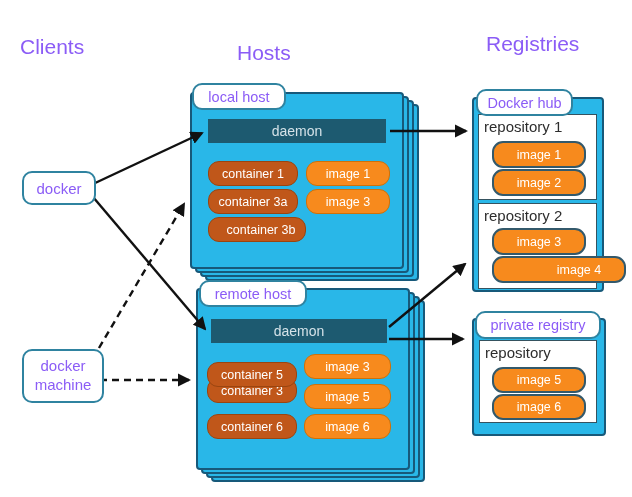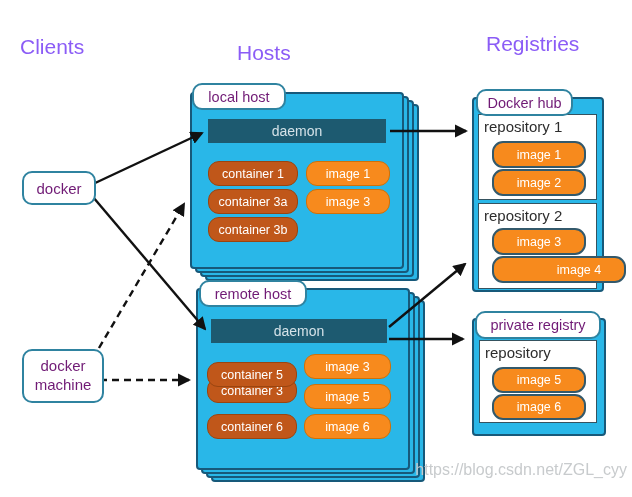--- a/index.html
+++ b/index.html
@@ -9,21 +9,21 @@
   html,body{margin:0;padding:0;background:#ffffff;}
   #canvas{position:relative;width:632px;height:497px;background:#ffffff;overflow:hidden;
           font-family:"Liberation Sans",sans-serif;}
   .hdr{position:absolute;font-size:21px;color:#8b5cf6;z-index:3;}
   .stack{position:absolute;background:var(--host-fill);border:2.5px solid var(--host-border);
          border-radius:4px;z-index:1;}
   .cyanbox{position:absolute;background:var(--host-fill);border:2.5px solid var(--host-border);
            border-radius:4px;z-index:2;}
   .whitelabel{position:absolute;background:#fff;border:2.5px solid var(--label-border);
               border-radius:10px;display:flex;align-items:center;justify-content:center;
-              font-size:14.5px;color:#701a75;z-index:12;}
+              font-size:14.5px;color:#8b5cf6;z-index:12;}
   .daemon{position:absolute;background:var(--daemon-fill);color:#d4e2e8;display:flex;
           align-items:center;justify-content:center;font-size:14px;z-index:4;}
   .pill{position:absolute;border-radius:11px;display:flex;align-items:center;justify-content:center;
         font-size:12.5px;color:#fff;z-index:4;text-align:right;}
   .container-pill{background:var(--container-fill);border:1.5px solid #9a4510;}
   .image-pill{background:var(--image-fill);border:1.5px solid #cf7108;}
   .repo-pill{position:absolute;background:var(--image-fill);border:2px solid #33596b;border-radius:11px;
              display:flex;align-items:center;justify-content:center;font-size:12.5px;color:#fff;z-index:4;}
   .whitebox{position:absolute;background:#fff;border:1.5px solid #35525f;z-index:3;}
   .repo-name{position:absolute;font-size:15px;color:#2d2d2d;z-index:4;}
@@ -41,21 +41,21 @@
   <div class="hdr" style="left:486px;top:32px;">Registries</div>
 
   <div class="stack" style="left:205px;top:104px;width:210px;height:173px;"></div>
   <div class="stack" style="left:200px;top:100px;width:210px;height:173px;"></div>
   <div class="stack" style="left:195px;top:96px;width:210px;height:173px;"></div>
   <div class="cyanbox" style="left:190px;top:92px;width:210px;height:173px;"></div>
   <div class="whitelabel" style="left:192px;top:83px;width:90px;height:23px;">local host</div>
   <div class="daemon" style="left:208px;top:119px;width:178px;height:24px;">daemon</div>
   <div class="pill container-pill" style="left:208px;top:161px;width:88px;height:23px;">container 1</div>
   <div class="pill container-pill" style="left:208px;top:189px;width:88px;height:23px;">container 3a</div>
-  <div class="pill container-pill" style="left:208px;top:217px;width:88px;height:23px;">container 3b</div>
+  <div class="pill container-pill" style="left:208px;top:217px;width:88px;height:23px;padding-left:8px;">container 3b</div>
   <div class="pill image-pill" style="left:306px;top:161px;width:82px;height:23px;">image 1</div>
   <div class="pill image-pill" style="left:306px;top:189px;width:82px;height:23px;">image 3</div>
 
   <div class="stack" style="left:211px;top:300px;width:210px;height:178px;"></div>
   <div class="stack" style="left:206px;top:296px;width:210px;height:178px;"></div>
   <div class="stack" style="left:201px;top:292px;width:210px;height:178px;"></div>
   <div class="cyanbox" style="left:196px;top:288px;width:210px;height:178px;"></div>
   <div class="whitelabel" style="left:199px;top:280px;width:104px;height:23px;">remote host</div>
   <div class="daemon" style="left:211px;top:319px;width:176px;height:24px;">daemon</div>
   <div class="pill container-pill" style="left:207px;top:354px;width:88px;height:23px;margin-top:24px;">container 3</div>
@@ -95,14 +95,13 @@
     </defs>
     <line x1="93" y1="184" x2="202" y2="133" stroke="#111" stroke-width="2.4" marker-end="url(#ah)"></line>
     <line x1="93" y1="197" x2="205" y2="329" stroke="#111" stroke-width="2.4" marker-end="url(#ah)"></line>
     <line x1="390" y1="131" x2="466" y2="131" stroke="#111" stroke-width="2.4" marker-end="url(#ah)"></line>
     <line x1="389" y1="327" x2="465" y2="264" stroke="#111" stroke-width="2.4" marker-end="url(#ah)"></line>
     <line x1="389" y1="339" x2="463" y2="339" stroke="#111" stroke-width="2.4" marker-end="url(#ah)"></line>
     <line x1="99" y1="348" x2="184" y2="204" stroke="#111" stroke-width="2.4" stroke-dasharray="7,5" marker-end="url(#ah)"></line>
     <line x1="100" y1="380" x2="189" y2="380" stroke="#111" stroke-width="2.4" stroke-dasharray="7,5" marker-end="url(#ah)"></line>
   </svg>
 
-  <div class="watermark">https://blog.csdn.net/ZGL_cyy</div>
 </div>
 
 </body></html>

